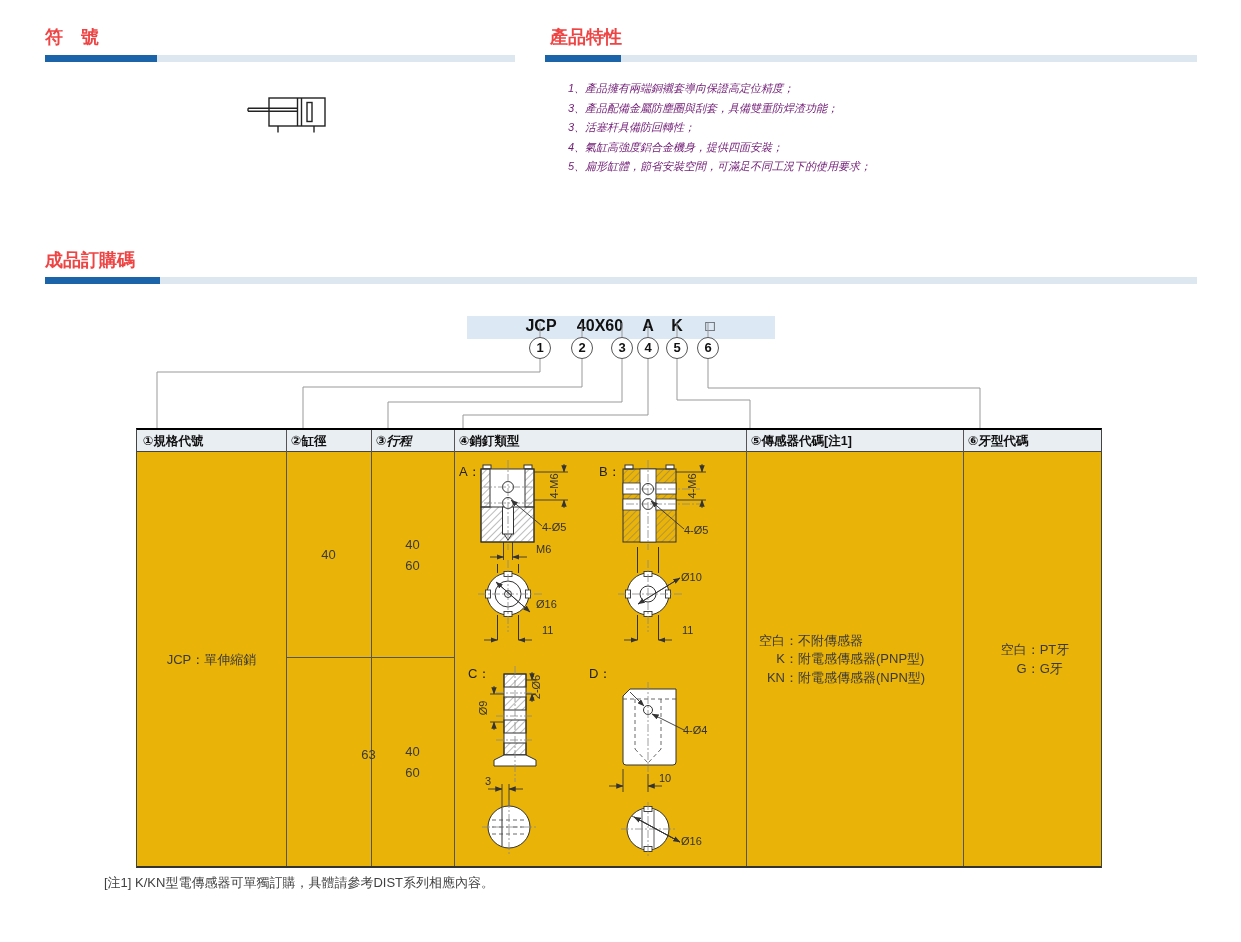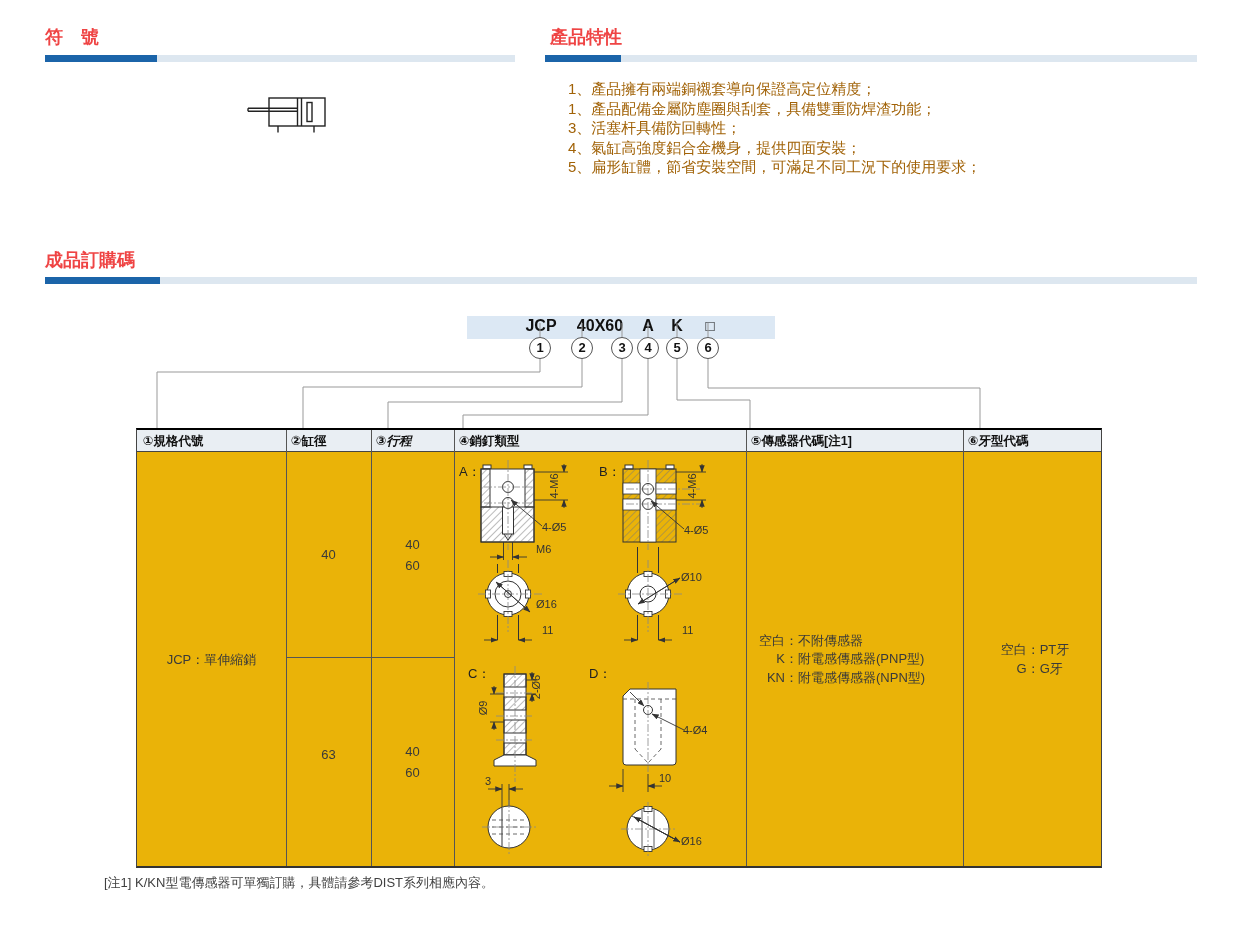--- a/index.html
+++ b/index.html
@@ -5,21 +5,21 @@
   html,body{margin:0;padding:0;}
   body{
     width:1241px;height:942px;position:relative;background:#ffffff;
     font-family:"Liberation Sans","DejaVu Sans",sans-serif;color:#222;
     overflow:hidden;
   }
   .abs{position:absolute;}
   .sec-title{font-size:18px;font-weight:bold;color:#ef4444;white-space:nowrap;}
   .bar{height:7px;background:#dde7f0;}
   .bar-dark{height:7px;background:#1b64a9;position:absolute;left:0;top:0;}
-  .feat-list{font-size:15px;color:#a16207;line-height:19.5px;white-space:nowrap;}
+  .feat-list{font-size:11px;color:#701a75;line-height:19.5px;white-space:nowrap;font-style:italic;}
   .code-box{background:#dce8f4;}
   .code-token{position:absolute;top:1px;transform:translateX(-50%);font-size:16px;font-weight:bold;color:#111;white-space:nowrap;}
   .num-circle{
     position:absolute;width:22px;height:22px;border:1px solid #555;border-radius:50%;
     background:#fff;box-sizing:border-box;text-align:center;line-height:19px;
     font-size:13px;font-weight:bold;color:#111;z-index:3;
   }
   .tbl{border:1px solid #444;border-top:2px solid #000;border-bottom:2px solid #333;box-sizing:border-box;background:#eab308;}
   .vline{position:absolute;width:1px;background:#555;top:0;bottom:0;}
   .hline{position:absolute;height:1px;background:#555;}
@@ -55,21 +55,21 @@
     <line x1="84" y1="41" x2="84" y2="47.5"></line>
   </g>
 </svg>
 
 <div class="abs sec-title" style="left:550px;top:25px;">產品特性</div>
 <div class="abs bar" style="left:545px;top:55px;width:652px;">
   <div class="bar-dark" style="width:76px;"></div>
 </div>
 <div class="abs feat-list" style="left:568px;top:79px;">
   <div>1、產品擁有兩端銅襯套導向保證高定位精度；</div>
-  <div>1、產品配備金屬防塵圈與刮套，具備雙重防焊渣功能；</div>
+  <div>3、產品配備金屬防塵圈與刮套，具備雙重防焊渣功能；</div>
   <div>3、活塞杆具備防回轉性；</div>
   <div>4、氣缸高強度鋁合金機身，提供四面安裝；</div>
   <div>5、扁形缸體，節省安裝空間，可滿足不同工況下的使用要求；</div>
 </div>
 
 <div class="abs sec-title" style="left:45px;top:248px;">成品訂購碼</div>
 <div class="abs bar" style="left:45px;top:277px;width:1152px;">
   <div class="bar-dark" style="width:115px;"></div>
 </div>
 
@@ -116,21 +116,21 @@
   <div class="th" style="left:614px;">⑤傳感器代碼[注1]</div>
   <div class="th" style="left:831px;">⑥牙型代碼</div>
 
   <div class="cell" style="left:0;top:22px;width:149px;height:415px;">JCP：單伸縮銷</div>
 
   <div class="cell" style="left:149px;top:22px;width:85px;height:205px;">40</div>
   <div class="cell cell-col" style="left:234px;top:22px;width:83px;height:205px;line-height:21px;">
     <div>40</div>
     <div>60</div>
   </div>
-  <div class="cell" style="left:149px;top:227px;width:85px;height:194px;">63</div>
+  <div class="cell" style="left:149px;top:227px;width:85px;height:194px;padding-left:40px;">63</div>
   <div class="cell cell-col" style="left:234px;top:227px;width:83px;height:210px;line-height:21px;">
     <div>40</div>
     <div>60</div>
   </div>
 
   <svg class="abs" style="left:317px;top:22px;" width="292" height="415" viewBox="0 0 292 415">
     <defs>
       <pattern id="h45" width="5" height="5" patternUnits="userSpaceOnUse" patternTransform="rotate(45)">
         <line x1="0" y1="0" x2="0" y2="5" stroke="#777" stroke-width="1"></line>
       </pattern>

